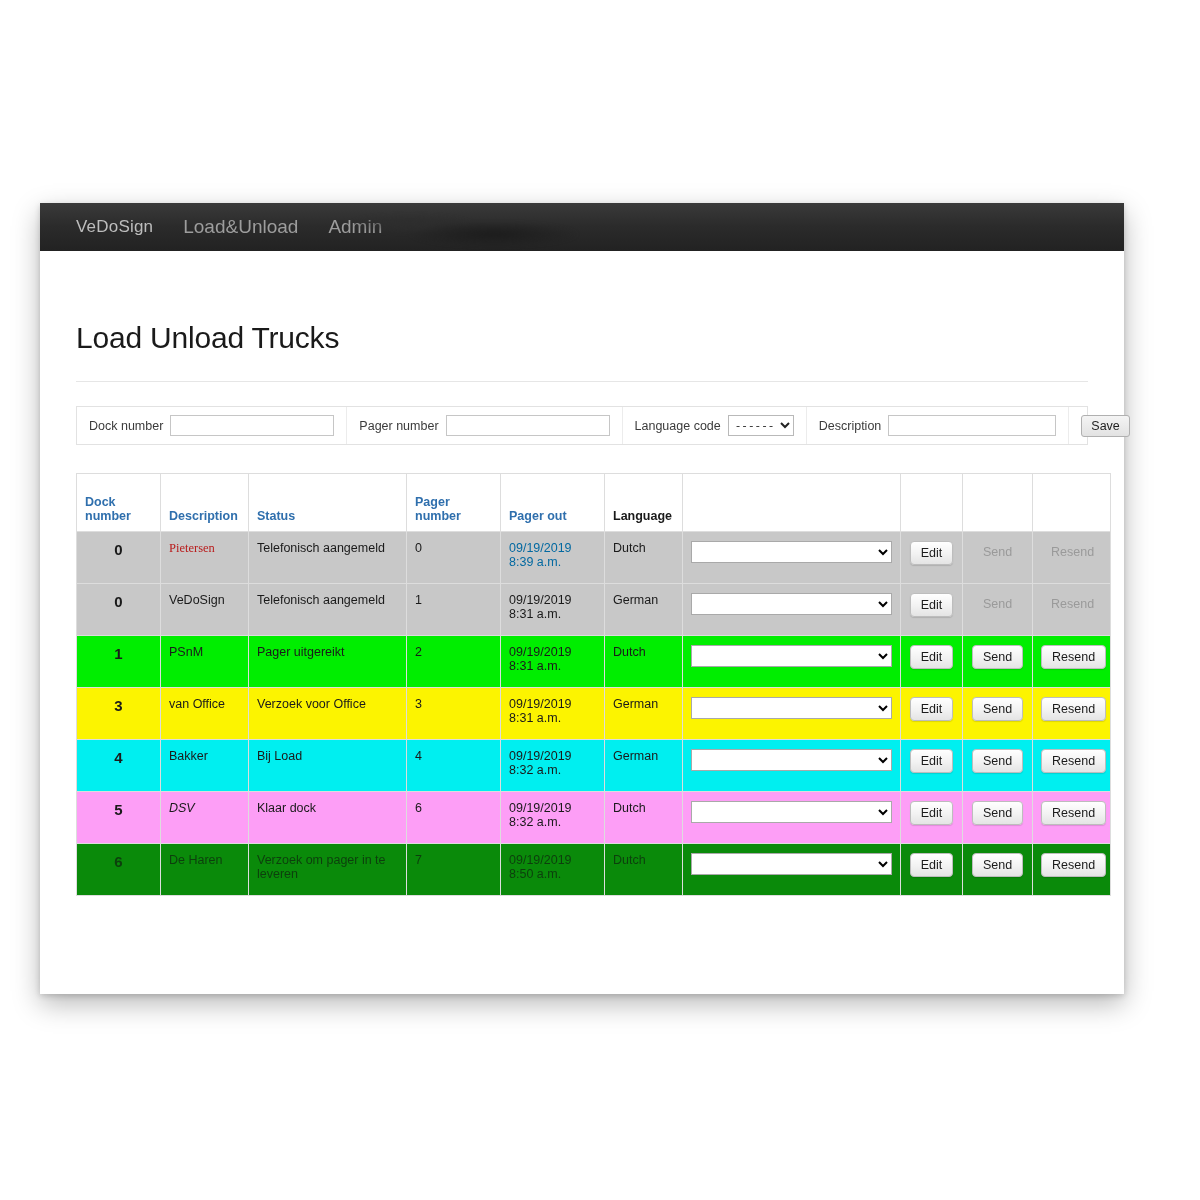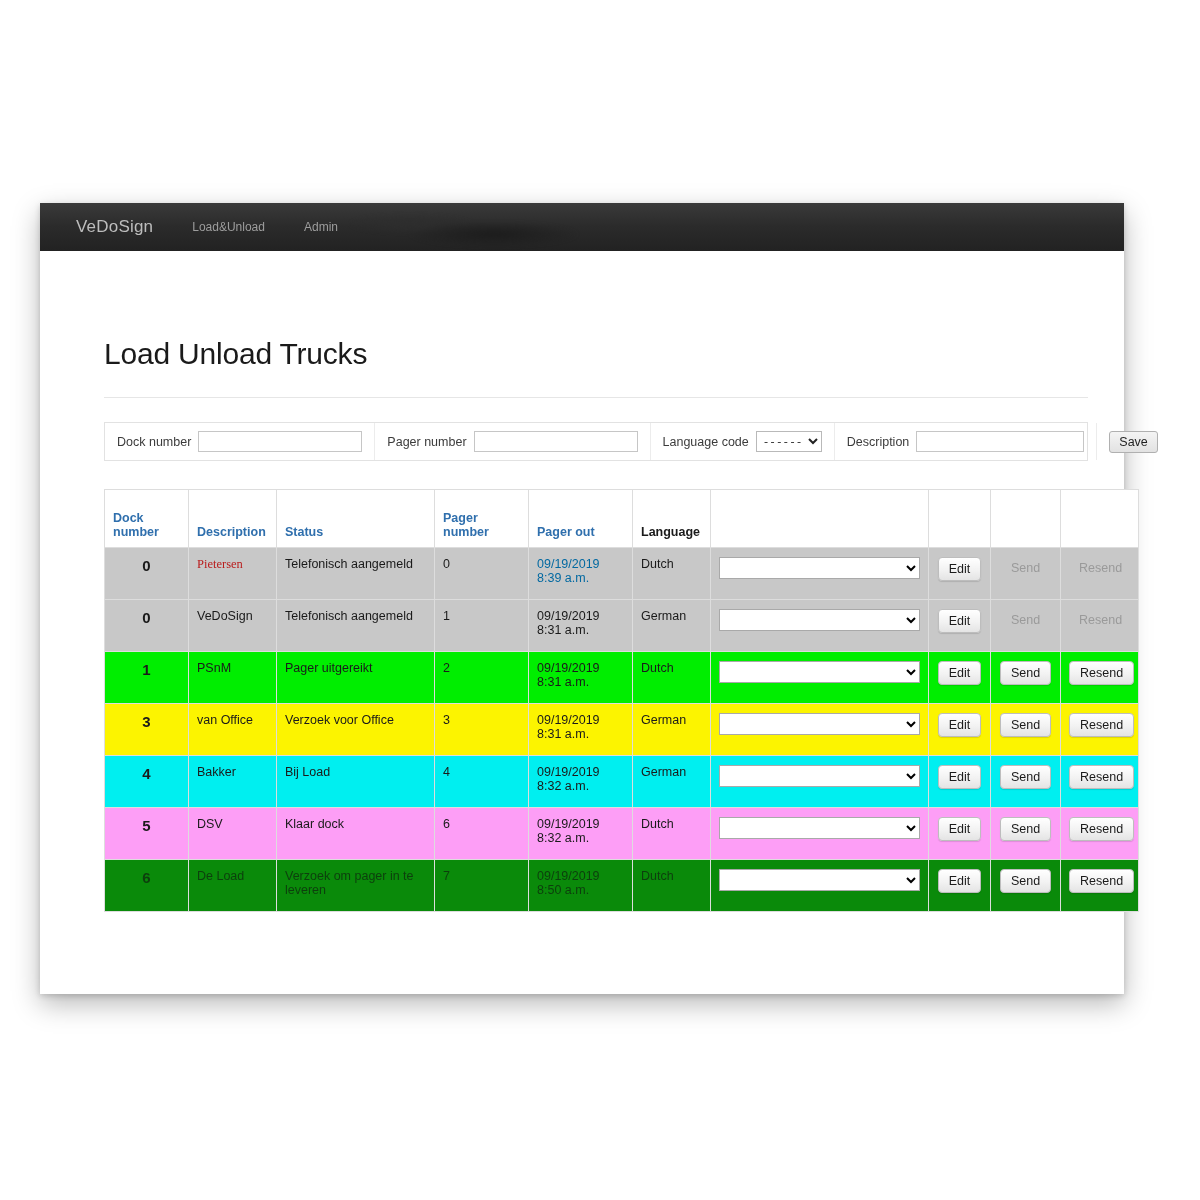--- a/index.html
+++ b/index.html
@@ -36,41 +36,40 @@
   }
   .brand {
     color: #bdbdbd;
     font-size: 17px;
     margin-left: 36px;
     letter-spacing: 0.2px;
     white-space: nowrap;
   }
   .nav-link {
     color: #9d9d9d;
-    font-size: 12px;
-    margin-left: 39px;
+    font-size: 19px;
+    margin-left: 30px;
     white-space: nowrap;
   }
   #nav-redaction {
     position: absolute;
     left: 310px;
     top: 2px;
     width: 240px;
     height: 42px;
     background:
       radial-gradient(ellipse 120px 18px at 60% 70%, #1c1c1c 0%, rgba(28,28,28,0) 72%),
       radial-gradient(ellipse 90px 14px at 25% 45%, #2e2e2e 0%, rgba(46,46,46,0) 70%);
     filter: blur(2px);
     opacity: 0.95;
   }
 
   
   #page-body {
-    padding: 16px 36px;
-    margin-left: 28px;
+    padding: 0 36px;
   }
   #page-title {
     font-size: 30px;
     font-weight: normal;
     color: #1a1a1a;
     margin: 0;
     padding-top: 70px;
     letter-spacing: -0.2px;
   }
   #title-rule {
@@ -347,33 +346,33 @@
             <td style="color: rgb(26, 26, 26);">4</td>
             <td style="color: rgb(26, 26, 26);">09/19/2019 8:32 a.m.</td>
             <td style="color: rgb(26, 26, 26);">German</td>
             <td class="select-cell" style="color: rgb(26, 26, 26);"><select class="row-select"><option></option></select></td>
             <td class="action-cell" style="color: rgb(26, 26, 26);"><button class="action-button">Edit</button></td>
             <td class="action-cell" style="color: rgb(26, 26, 26);"><button class="action-button">Send</button></td>
             <td class="action-cell" style="color: rgb(26, 26, 26);"><button class="action-button">Resend</button></td>
           </tr>
           <tr style="background: rgb(253, 158, 246);">
             <td class="dock-cell" style="color: rgb(26, 26, 26);">5</td>
-            <td style="color: rgb(26, 26, 26);">DSV</td>
+            <td style="color: rgb(26, 26, 26); font-style: italic;">DSV</td>
             <td style="color: rgb(26, 26, 26);">Klaar dock</td>
             <td style="color: rgb(26, 26, 26);">6</td>
             <td style="color: rgb(26, 26, 26);">09/19/2019 8:32 a.m.</td>
             <td style="color: rgb(26, 26, 26);">Dutch</td>
             <td class="select-cell" style="color: rgb(26, 26, 26);"><select class="row-select"><option></option></select></td>
             <td class="action-cell" style="color: rgb(26, 26, 26);"><button class="action-button">Edit</button></td>
             <td class="action-cell" style="color: rgb(26, 26, 26);"><button class="action-button">Send</button></td>
             <td class="action-cell" style="color: rgb(26, 26, 26);"><button class="action-button">Resend</button></td>
           </tr>
           <tr style="background: rgb(10, 138, 10);">
             <td class="dock-cell" style="color: rgb(13, 63, 13);">6</td>
-            <td style="color: rgb(13, 63, 13);">De Load</td>
+            <td style="color: rgb(13, 63, 13);">De Haren</td>
             <td style="color: rgb(13, 63, 13);">Verzoek om pager in te leveren</td>
             <td style="color: rgb(13, 63, 13);">7</td>
             <td style="color: rgb(13, 63, 13);">09/19/2019 8:50 a.m.</td>
             <td style="color: rgb(13, 63, 13);">Dutch</td>
             <td class="select-cell" style="color: rgb(13, 63, 13);"><select class="row-select"><option></option></select></td>
             <td class="action-cell" style="color: rgb(13, 63, 13);"><button class="action-button">Edit</button></td>
             <td class="action-cell" style="color: rgb(13, 63, 13);"><button class="action-button">Send</button></td>
             <td class="action-cell" style="color: rgb(13, 63, 13);"><button class="action-button">Resend</button></td>
           </tr>
         </tbody>

